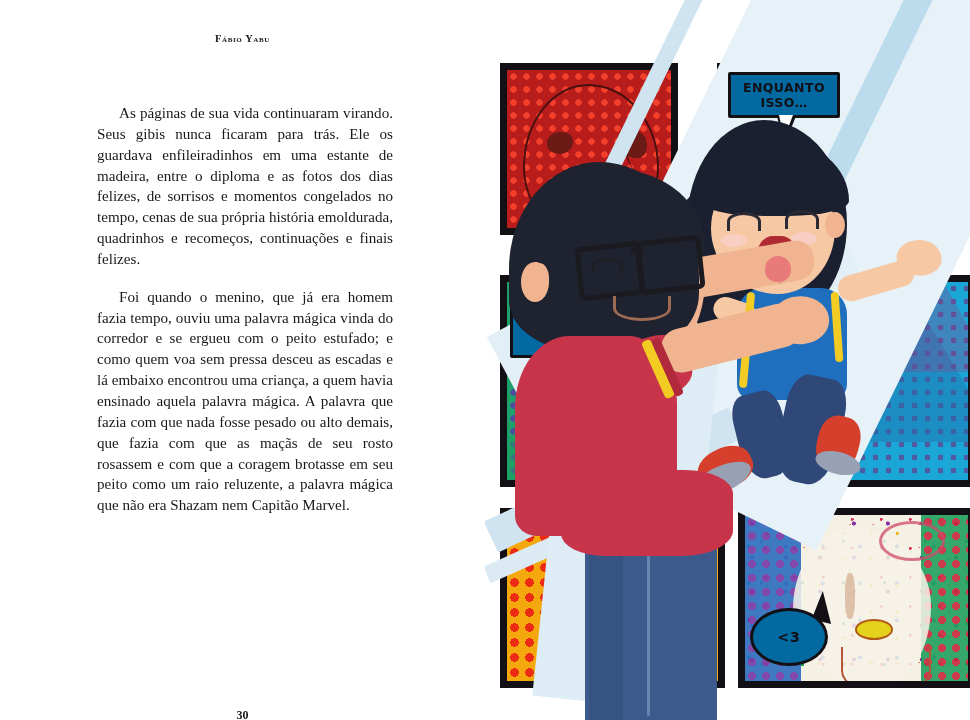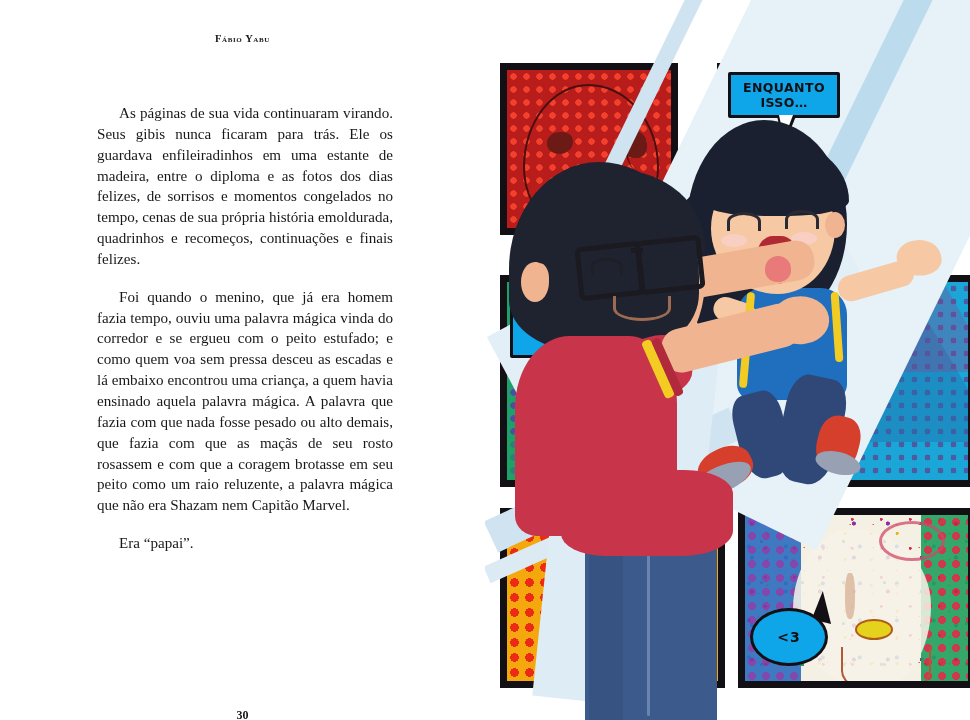--- a/index.html
+++ b/index.html
@@ -140,21 +140,21 @@
 
   
   .ray {
     position: absolute;
     background: #cfe4f0;
   }
 
   
   .balloon {
     position: absolute;
-    background: #0ea5e9;
+    background: #0369a1;
     border: 3px solid #121014;
     box-sizing: border-box;
     display: flex;
     align-items: center;
     justify-content: center;
     font-family: "DejaVu Sans", sans-serif;
     font-weight: bold;
     color: #121014;
     text-align: center;
   }
@@ -190,21 +190,20 @@
 
 <div class="page">
 
   <div class="text-page">
 
     <div class="running-head">Fábio Yabu</div>
 
     <div class="body-text">
       <p>As páginas de sua vida continuaram virando. Seus gibis nunca ficaram para trás. Ele os guardava enfileiradinhos em uma estante de madeira, entre o diploma e as fotos dos dias felizes, de sorrisos e momentos congelados no tempo, cenas de sua própria história emoldurada, quadrinhos e recomeços, continuações e finais felizes.</p>
       <p>Foi quando o menino, que já era homem fazia tempo, ouviu uma palavra mágica vinda do corredor e se ergueu com o peito estufado; e como quem voa sem pressa desceu as escadas e lá embaixo encontrou uma criança, a quem havia ensinado aquela palavra mágica. A palavra que fazia com que nada fosse pesado ou alto demais, que fazia com que as maçãs de seu rosto rosassem e com que a coragem brotasse em seu peito como um raio reluzente, a palavra mágica que não era Shazam nem Capitão Marvel.</p>
-      <p>Era “papai”.</p>
     </div>
 
     <div class="folio">30</div>
   </div>
 
   <div class="art-page">
     <div class="art-stage">
 
       <div class="panel" style="left:15px; top:63px; width:178px; height:172px;">
         <div class="panel-inner ht ht-red"></div>

